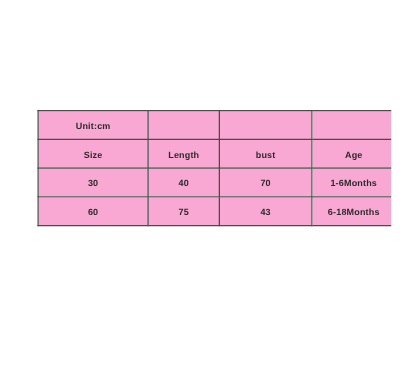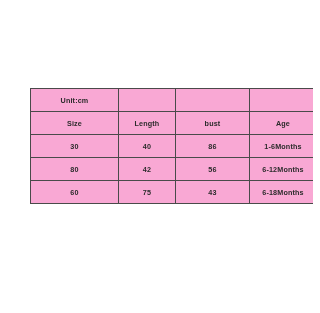--- a/index.html
+++ b/index.html
@@ -79,30 +79,24 @@
       <td class="col-size">Size</td>
       <td class="col-len">Length</td>
       <td class="col-bust">bust</td>
       <td class="col-age">Age</td>
     </tr>
 
 
     <tr>
       <td class="col-size">30</td>
       <td class="col-len">40</td>
-      <td class="col-bust">86</td>
+      <td class="col-bust">70</td>
       <td class="col-age">1-6Months</td>
     </tr>
 
-    <tr>
-      <td class="col-size">80</td>
-      <td class="col-len">42</td>
-      <td class="col-bust">56</td>
-      <td class="col-age">6-12Months</td>
-    </tr>
 
     <tr>
       <td class="col-size">60</td>
       <td class="col-len">75</td>
       <td class="col-bust">43</td>
       <td class="col-age">6-18Months</td>
     </tr>
 
   </tbody>
 </table>

